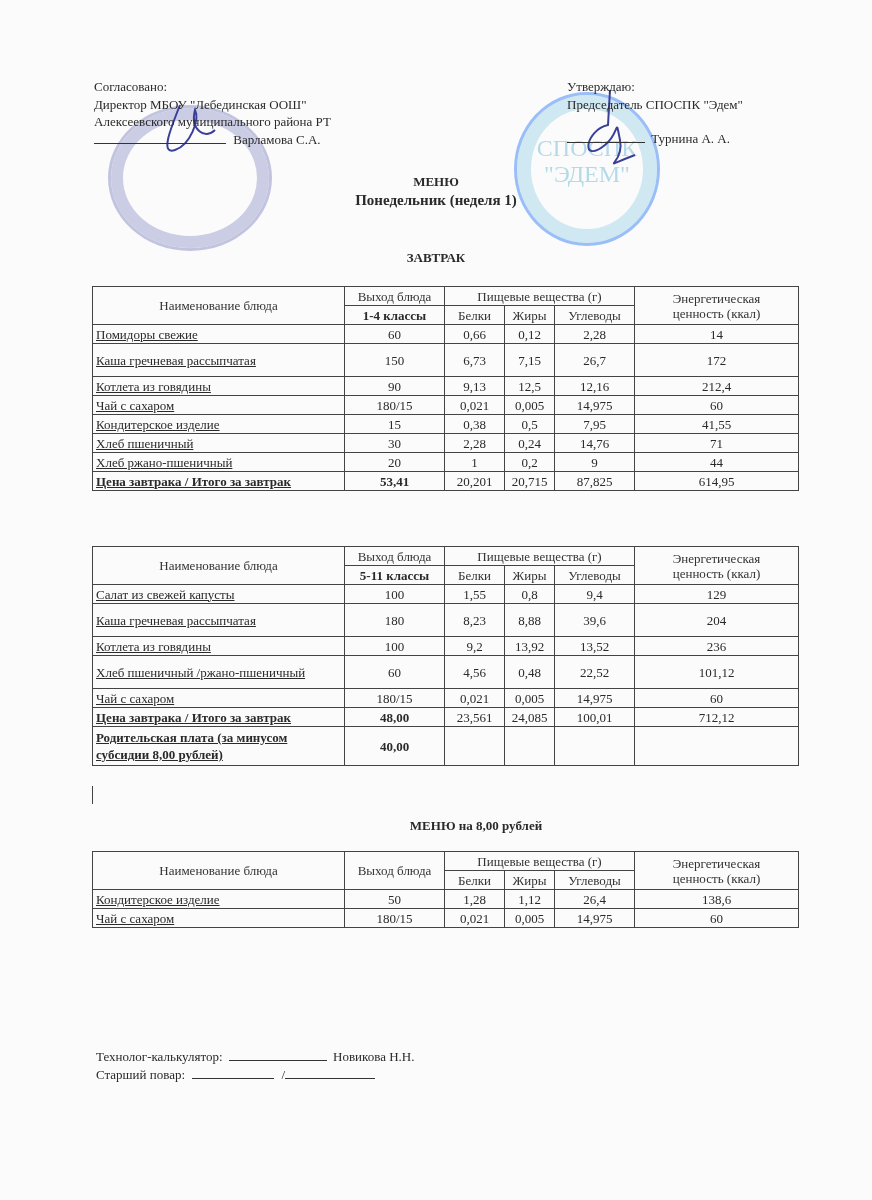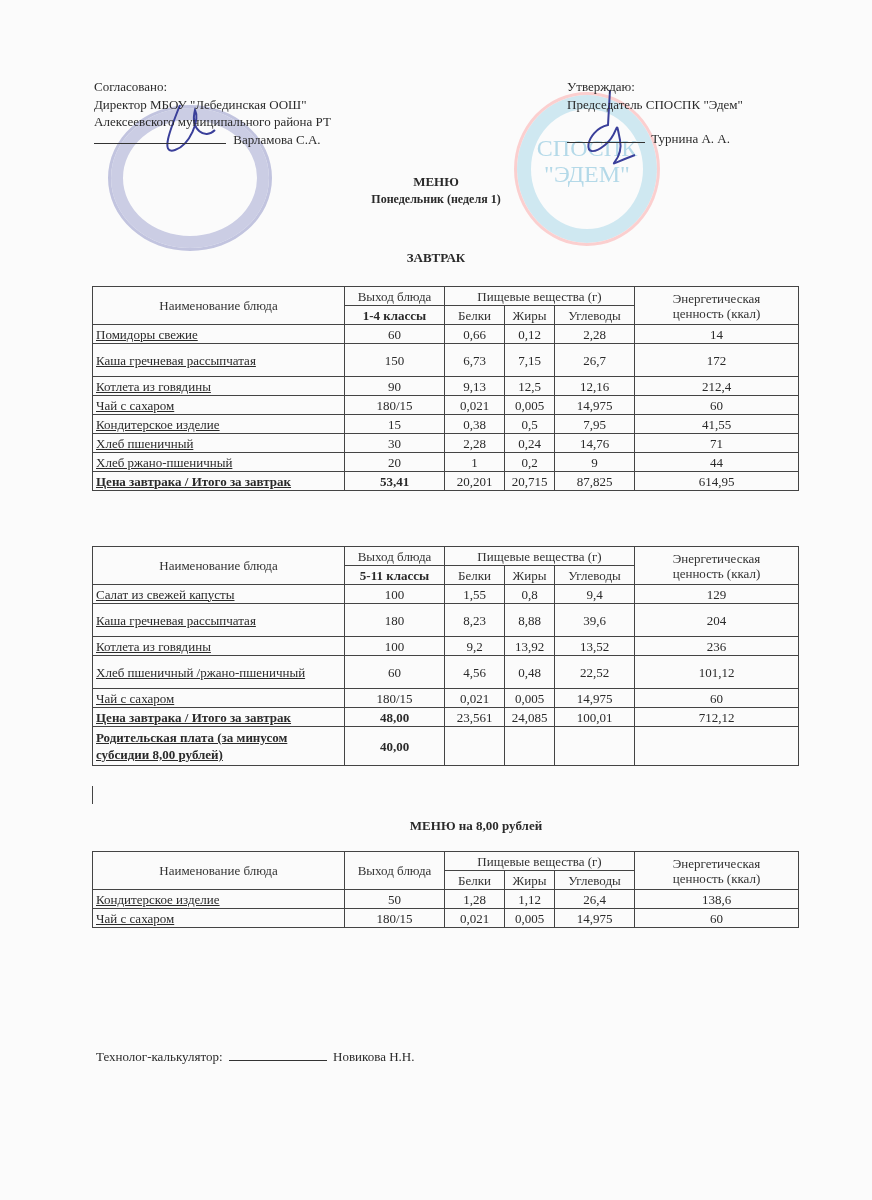--- a/index.html
+++ b/index.html
@@ -19,21 +19,21 @@
   table.menu tr.tall td { height: 32px; }
   table.menu tr.tallb td { height: 38px; }
   .stamp { position: absolute; border-radius: 50%; opacity: .5; pointer-events: none; }
   .tail { position: absolute; left: 92px; top: 786px; width: 1px; height: 18px; background: #444; }
 </style>
 </head>
 <body>
 
 <div class="stamp" style="left:108px;top:105px;width:158px;height:140px;border:3px solid #8a8fc4;box-shadow: inset 0 0 0 10px rgba(255,255,255,0), inset 0 0 0 12px #9da1cf;">
 </div>
-<div class="stamp" style="left:514px;top:92px;width:140px;height:148px;border:3px solid #fca5a5;box-shadow: inset 0 0 0 12px rgba(255,255,255,0), inset 0 0 0 14px #a5d6e8;">
+<div class="stamp" style="left:514px;top:92px;width:140px;height:148px;border:3px solid #3b82f6;box-shadow: inset 0 0 0 12px rgba(255,255,255,0), inset 0 0 0 14px #a5d6e8;">
   <div style="position:absolute;left:0;right:0;top:40px;text-align:center;color:#6fb8d6;font-size:24px;line-height:26px;">
     <div>СПОСПК</div>
     <div>"ЭДЕМ"</div>
   </div>
 </div>
 <svg class="abs" style="left:150px;top:100px" width="70" height="60">
   <path d="M30 5 C20 30, 10 55, 25 50 C40 45, 50 20, 45 10 C40 30, 55 40, 65 30" stroke="#3a3f9a" stroke-width="2" fill="none"></path>
 </svg>
 <svg class="abs" style="left:575px;top:85px" width="70" height="90">
   <path d="M35 5 L33 40 C10 45, 5 80, 30 60 C45 48, 40 30, 45 55 C50 80, 20 85, 60 70" stroke="#3a3f9a" stroke-width="2" fill="none"></path>
@@ -52,21 +52,21 @@
 <div class="abs line" style="left:567px;top:78px;">
   <div>Утверждаю:</div>
   <div>Председатель СПОСПК  "Эдем"</div>
   <div style="margin-top:17px;">
     <span class="uline" style="width:78px"></span>
     <span style="margin-left:3px">Турнина А. А.</span>
   </div>
 </div>
 
 <div class="abs center" style="left:0;width:872px;top:174px;font-size:13px;">МЕНЮ</div>
-<div class="abs center" style="left:0;width:872px;top:192px;font-size:12px;">Понедельник (неделя 1)</div>
+<div class="abs center" style="left:0;width:872px;top:192px;font-size:15px;">Понедельник (неделя 1)</div>
 <div class="abs center" style="left:0;width:872px;top:250px;font-size:13px;">ЗАВТРАК</div>
 
 <table class="menu" style="top:286px;">
   <colgroup>
       <col style="width:252px">
       <col style="width:100px">
       <col style="width:60px">
       <col style="width:50px">
       <col style="width:80px">
       <col style="width:164px">
@@ -283,13 +283,18 @@
       </tr>
     </tbody>
 </table>
 
 <div class="abs line" style="left:96px;top:1048px;">
   <div>
     <span>Технолог-калькулятор:</span>
     <span class="uline" style="width:98px;margin:0 3px"></span>
     <span>Новикова Н.Н.</span>
   </div>
+  <div>
+    <span>Старший повар:</span>
+    <span class="uline" style="width:82px;margin:0 4px"></span>
+    <span>/</span><span class="uline" style="width:90px"></span>
+  </div>
 </div>
 
 </body></html>

